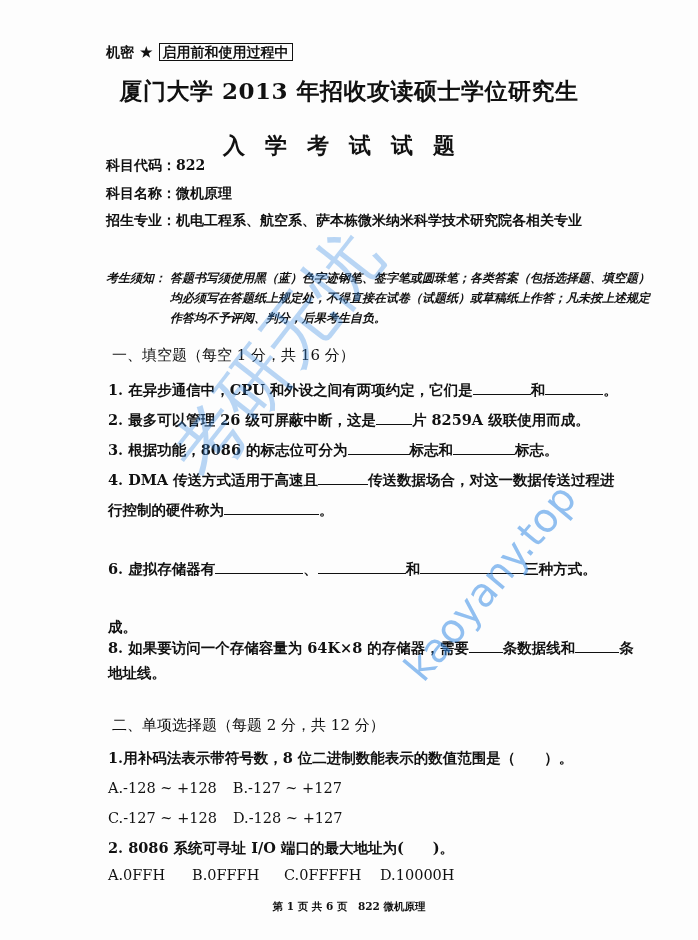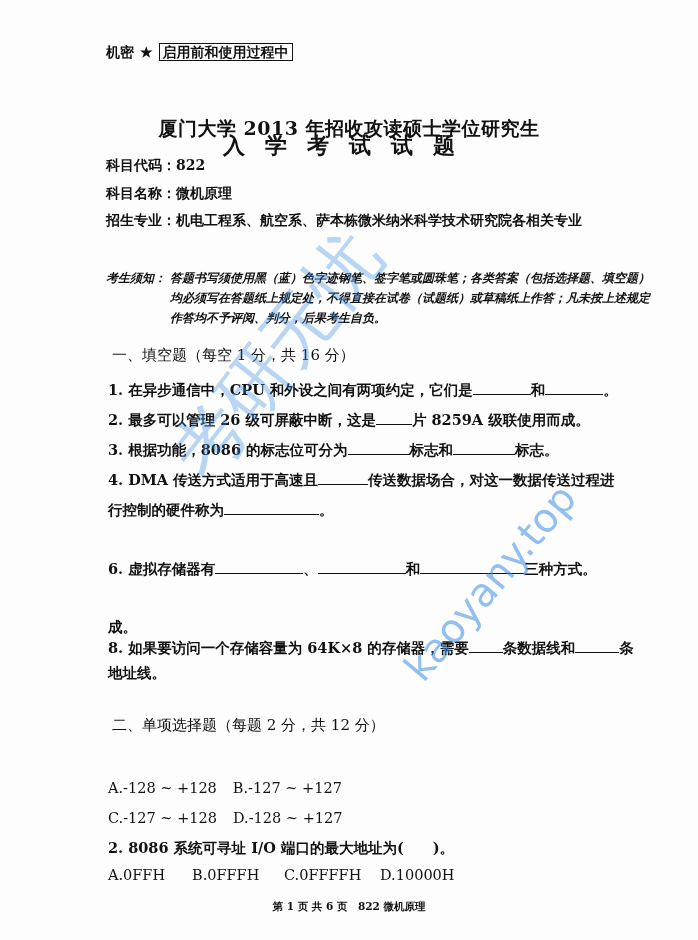--- a/index.html
+++ b/index.html
@@ -3,21 +3,21 @@
   <meta charset="utf-8">
   <style>
     html, body { margin: 0; padding: 0; background: #ffffff; }
     body { width: 698px; height: 940px; position: relative; overflow: hidden;
            font-family: "DejaVu Serif", "Liberation Serif", serif; color: #111; }
     .page { position: absolute; left: 0; top: 0; width: 698px; height: 940px; background: #fdfdfd; }
     .abs { position: absolute; white-space: nowrap; }
     .conf { left: 106px; top: 44px; font-size: 14px; font-weight: bold; }
     .conf .star { margin: 0 6px; }
     .conf .box { border: 1.5px solid #111; padding: 0 3px; font-weight: bold; }
-    .title1 { left: 0; width: 698px; top: 76px; text-align: center; font-size: 19px; font-weight: bold; letter-spacing: 0.5px; margin-top: 40px; }
+    .title1 { left: 0; width: 698px; top: 76px; text-align: center; font-size: 23px; font-weight: bold; letter-spacing: 0.5px; }
     .title2 { left: 0; width: 698px; top: 115px; text-align: center; font-size: 22px; font-weight: bold; letter-spacing: 20px; margin-top: 16px; }
     .meta { left: 106px; font-size: 14px; font-weight: bold; }
     .notice { left: 106px; top: 268px; font-size: 12px; font-weight: bold; line-height: 20px; font-style: italic; }
     .notice .label { position: absolute; left: 0; top: 0; }
     .notice .body { position: absolute; left: 64px; top: 0; width: 480px; white-space: normal; }
     .sec { left: 112px; font-size: 15px; font-weight: normal; }
     .q { left: 108px; font-size: 14.5px; font-weight: bold; }
     .blank { display: inline-block; border-bottom: 1.3px solid #111; height: 14px; vertical-align: baseline; }
     .opt { font-size: 14.5px; font-weight: normal; }
     .footer { left: 0; width: 698px; top: 900px; text-align: center; font-size: 10.5px; font-weight: bold; }
@@ -78,20 +78,21 @@
 
   <div class="abs q" style="top:638px">
     <span>8. 如果要访问一个存储容量为 64K×8 的存储器，需要</span><span class="blank" style="width:34px"></span><span>条数据线和</span><span class="blank" style="width:44px"></span><span>条</span>
   </div>
   <div class="abs q" style="top:664px">
     <span>地址线。</span>
   </div>
 
   <div class="abs sec" style="top:716px">二、单项选择题（每题 2 分，共 12 分）</div>
 
+  <div class="abs q" style="top:749px">1.用补码法表示带符号数，8 位二进制数能表示的数值范围是（　　）。</div>
   <div class="abs q opt" style="top:780px">
     <span>A.-128 ~ +128</span><span style="display:inline-block;width:16px"></span><span>B.-127 ~ +127</span>
   </div>
   <div class="abs q opt" style="top:810px">
     <span>C.-127 ~ +128</span><span style="display:inline-block;width:16px"></span><span>D.-128 ~ +127</span>
   </div>
 
   <div class="abs q" style="top:839px">2. 8086 系统可寻址 I/O 端口的最大地址为(　　)。</div>
   <div class="abs q opt" style="top:867px;left:108px">A.0FFH</div>
   <div class="abs q opt" style="top:867px;left:192px">B.0FFFH</div>

